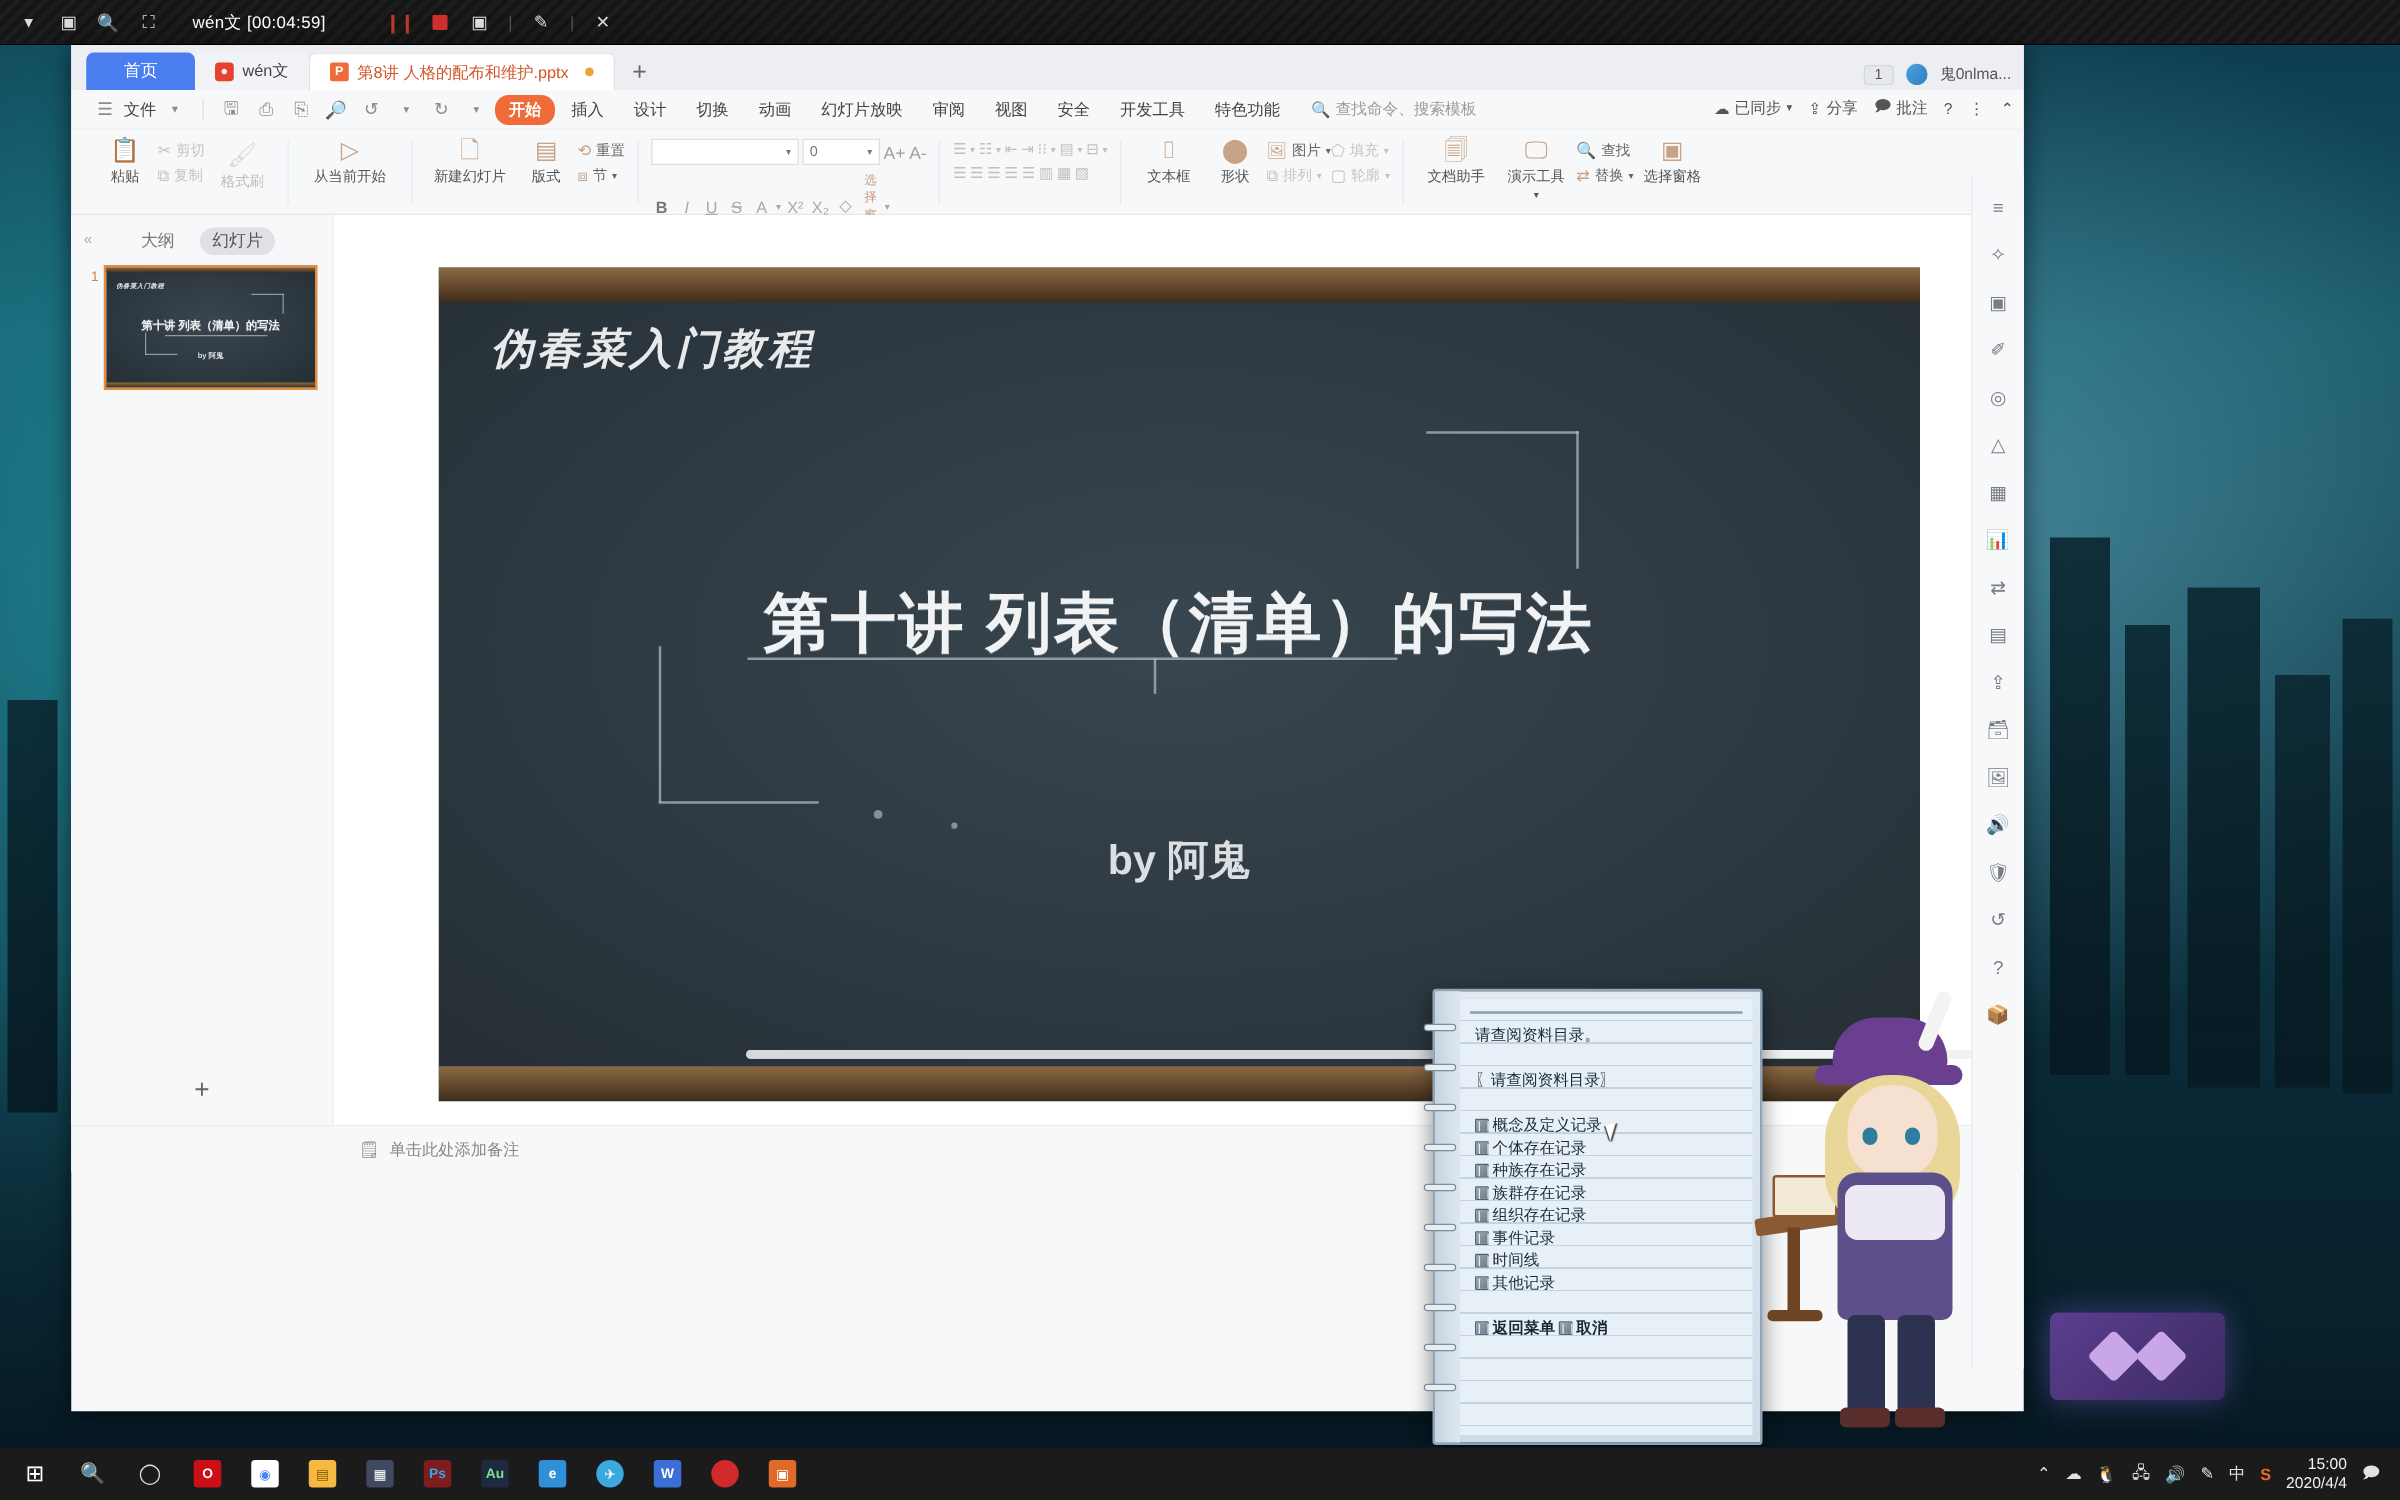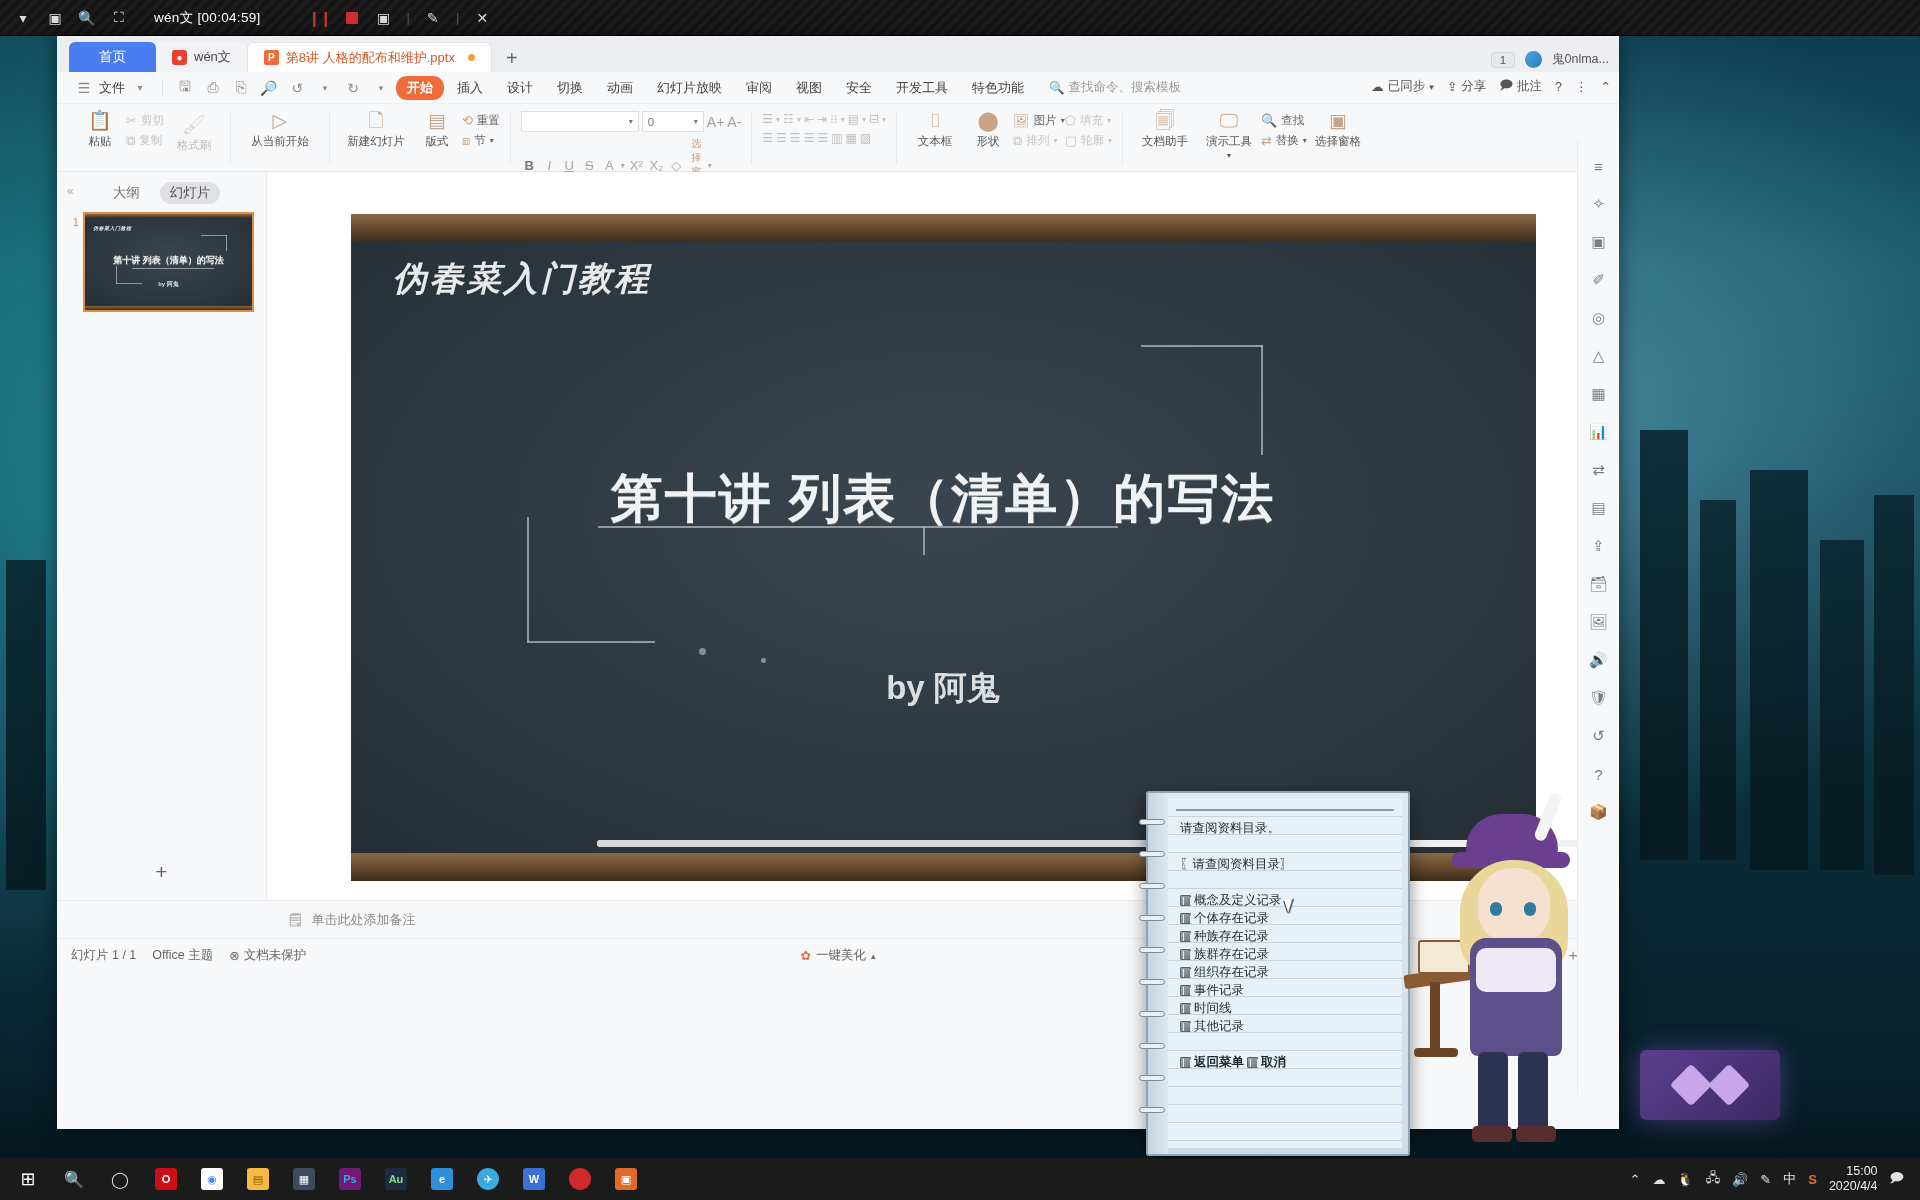--- a/index.html
+++ b/index.html
@@ -540,37 +540,20 @@
     </div>
   </div>
 
   <div id="notesbar">
     <div class="nb">
       <span>🗒</span>
       <span>单击此处添加备注</span>
     </div>
   </div>
 
-  <div id="statusbar">
-    <span class="sitem">幻灯片 1 / 1</span>
-    <span class="sitem">Office 主题</span>
-    <span class="sitem">
-      <span>⊗</span>
-      <span>文档未保护</span>
-    </span>
-    <span id="statuscenter">
-      <span style="color:#ef6c3a">✿</span>
-      <span>一键美化</span>
-      <span style="font-size:9px">▴</span>
-    </span>
-    <span id="statusright">
-      <span>＋</span>
-      <span>⛶</span>
-    </span>
-  </div>
 
   <div id="rightrail">
     <span class="rr">≡</span>
     <span class="rr">✧</span>
     <span class="rr">▣</span>
     <span class="rr">✐</span>
     <span class="rr">◎</span>
     <span class="rr">△</span>
     <span class="rr">▦</span>
     <span class="rr">📊</span>
@@ -692,21 +675,21 @@
   <div class="tbicon">
       <span class="tbsq" style="background:#fff;color:#4285f4">◉</span>
     </div>
   <div class="tbicon">
       <span class="tbsq" style="background:#f5b943;color:#8a6100">▤</span>
     </div>
   <div class="tbicon">
       <span class="tbsq" style="background:#3f4a60">▦</span>
     </div>
   <div class="tbicon">
-      <span class="tbsq" style="background:#701a75;color:#32a8f0">Ps</span>
+      <span class="tbsq" style="background:#7f1d1d;color:#32a8f0">Ps</span>
     </div>
   <div class="tbicon">
       <span class="tbsq" style="background:#1d2a3f;color:#7ee08a">Au</span>
     </div>
   <div class="tbicon">
       <span class="tbsq" style="background:#2f8fd8">e</span>
     </div>
   <div class="tbicon">
       <span class="tbsq" style="background:#3aa9e0;border-radius:50%">✈</span>
     </div>

